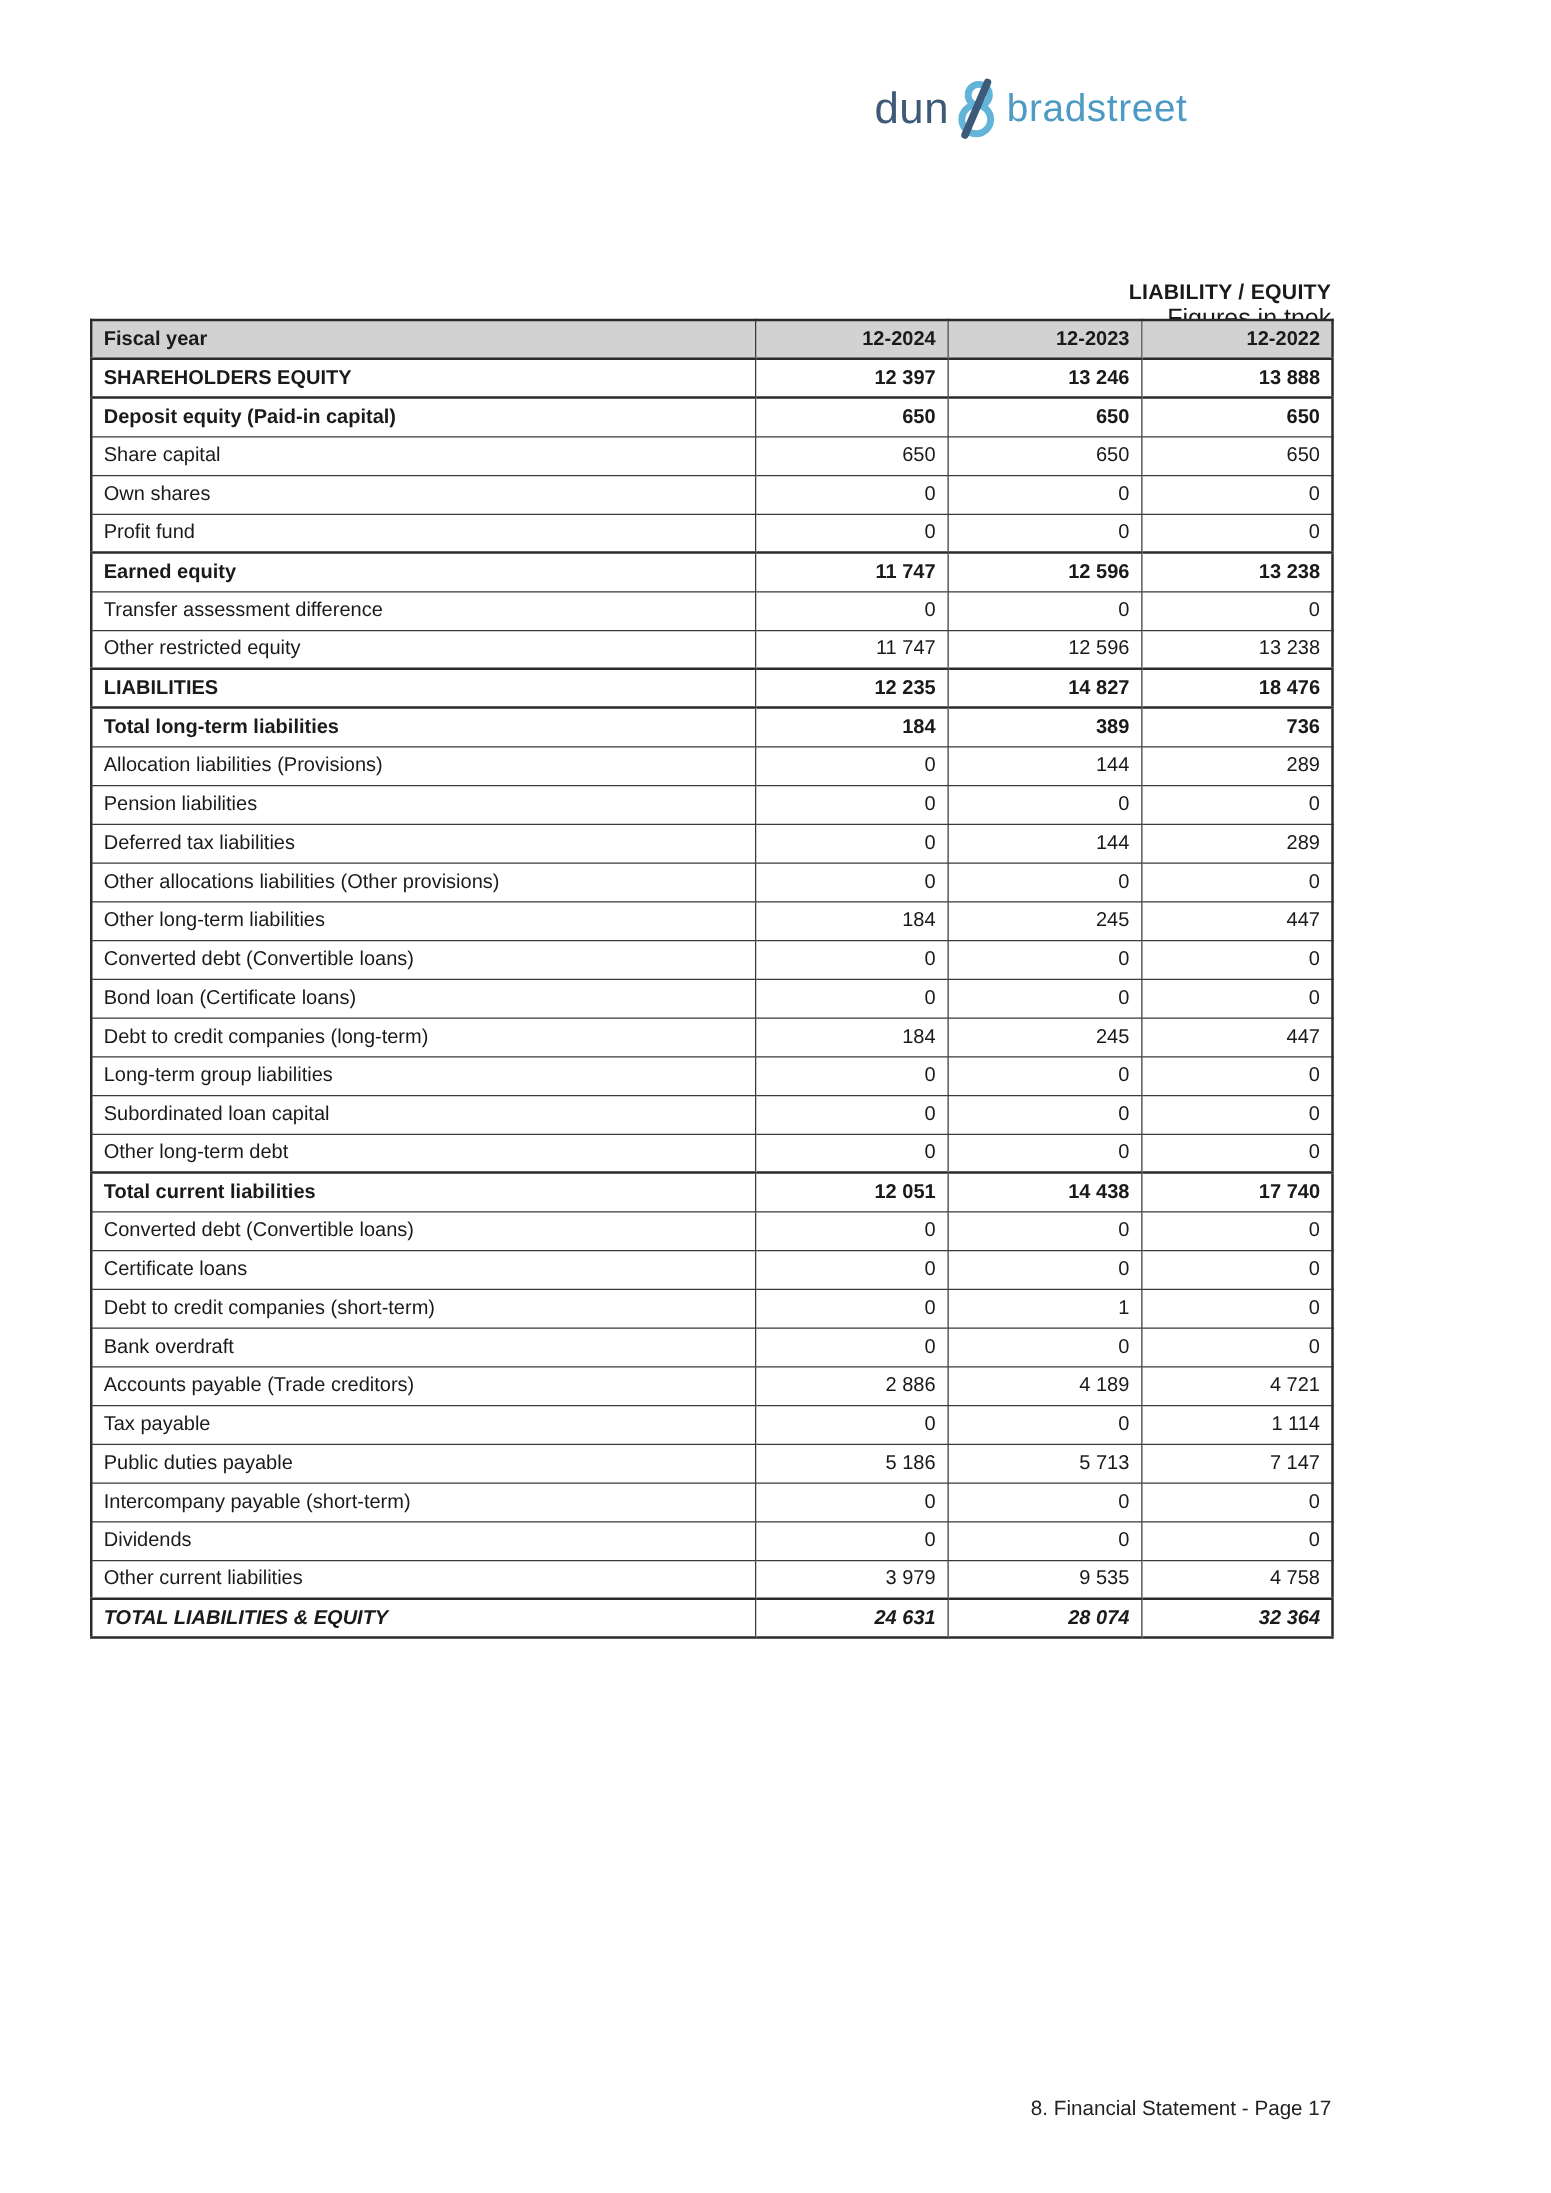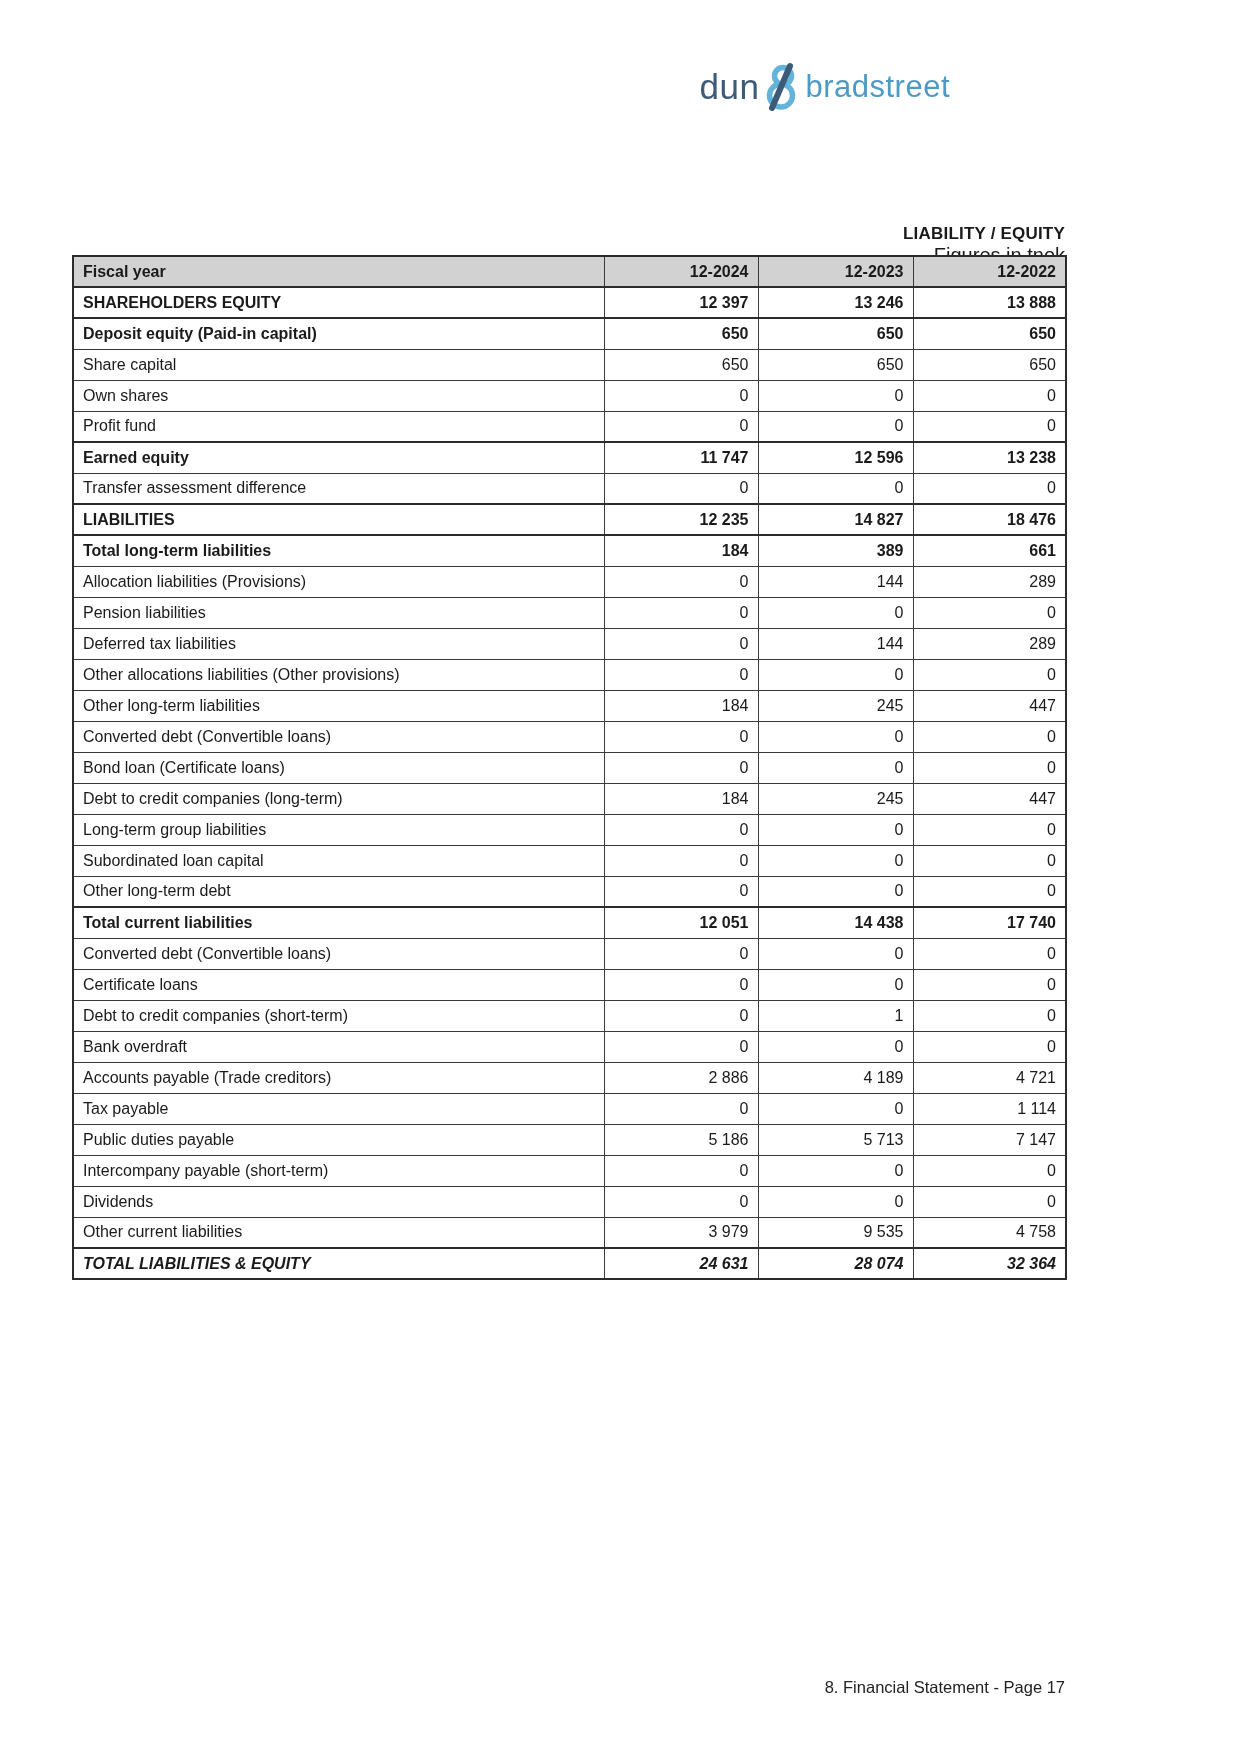--- a/index.html
+++ b/index.html
@@ -173,31 +173,37 @@
       <td class="num">11 747</td>
       <td class="num">12 596</td>
       <td class="num">13 238</td>
     </tr>
         <tr>
       <td class="lbl">Transfer assessment difference</td>
       <td class="num">0</td>
       <td class="num">0</td>
       <td class="num">0</td>
     </tr>
+        <tr>
+      <td class="lbl">Other restricted equity</td>
+      <td class="num">11 747</td>
+      <td class="num">12 596</td>
+      <td class="num">13 238</td>
+    </tr>
         <tr class="section">
       <td class="lbl">LIABILITIES</td>
       <td class="num">12 235</td>
       <td class="num">14 827</td>
       <td class="num">18 476</td>
     </tr>
         <tr class="section">
       <td class="lbl">Total long-term liabilities</td>
       <td class="num">184</td>
       <td class="num">389</td>
-      <td class="num">661</td>
+      <td class="num">736</td>
     </tr>
         <tr>
       <td class="lbl">Allocation liabilities (Provisions)</td>
       <td class="num">0</td>
       <td class="num">144</td>
       <td class="num">289</td>
     </tr>
         <tr>
       <td class="lbl">Pension liabilities</td>
       <td class="num">0</td>

